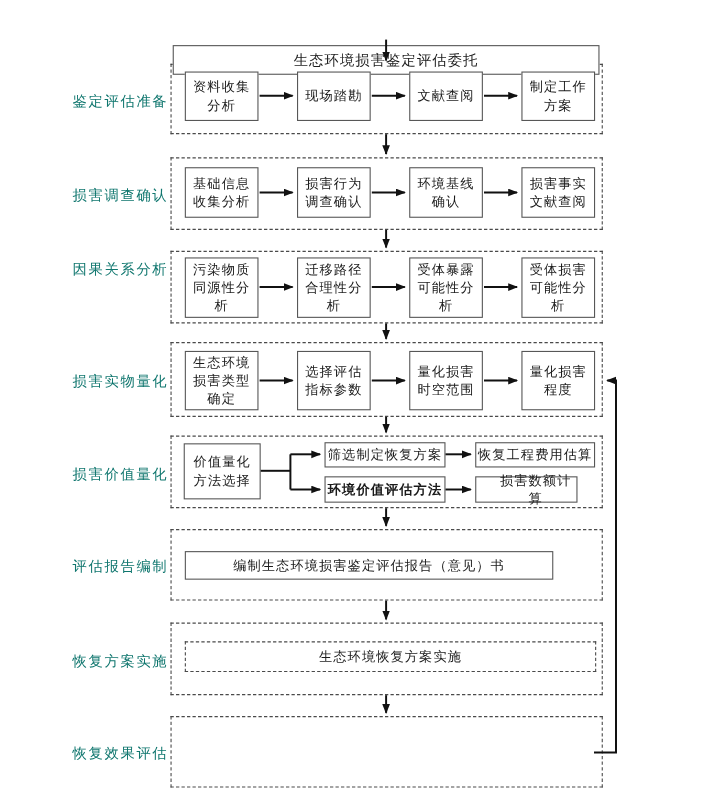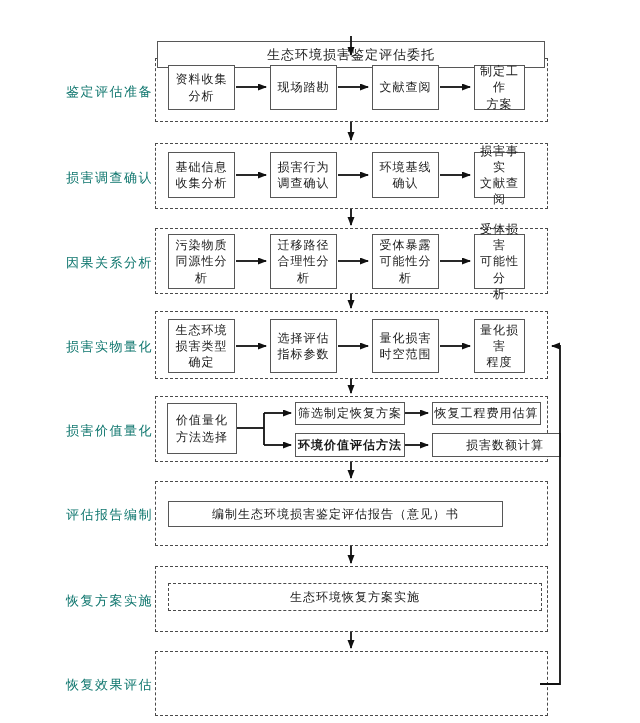--- a/index.html
+++ b/index.html
@@ -14,21 +14,21 @@
     box-sizing:border-box;z-index:2;
   }
   .dashed{
     position:absolute;border:1px dashed #4a4a4a;box-sizing:border-box;z-index:1;background:transparent;
   }
   .inner-dashed{border:1px dashed #4a4a4a;}
   .stage-label{
     position:absolute;left:66px;width:92px;font-size:13px;letter-spacing:1.5px;
     color:#0f766e;text-align:left;white-space:nowrap;z-index:2;
   }
-  .c1{left:168px;width:67px}.c2{left:270px;width:67px}.c3{left:372px;width:67px}.c4{left:474px;width:51px}
+  .c1{left:168px;width:67px}.c2{left:270px;width:67px}.c3{left:372px;width:67px}.c4{left:474px;width:67px}
   .r1{top:65px;height:45px}.r2{top:152px;height:46px}.r3{top:234px;height:55px}.r4{top:319px;height:54px}
   #connectors{position:absolute;left:0;top:0;z-index:3;pointer-events:none;}
   #connectors line,#connectors polyline{stroke:#111111;stroke-width:1.8;fill:none;}
 </style>
 </head>
 <body>
 
 <div id="page">
 
   <div class="box" style="left:157px;top:8px;width:388px;height:27px;font-size:13px;margin-top:33px;">生态环境损害鉴定评估委托</div>
@@ -46,21 +46,21 @@
   <div class="dashed" style="left:155px;top:143px;width:393px;height:66px;"></div>
   <div class="box c1 r2">基础信息
 收集分析</div>
   <div class="box c2 r2">损害行为
 调查确认</div>
   <div class="box c3 r2">环境基线
 确认</div>
   <div class="box c4 r2">损害事实
 文献查阅</div>
 
-  <div class="stage-label" style="top:254px;">因果关系分析</div>
+  <div class="stage-label" style="top:236px;">因果关系分析</div>
   <div class="dashed" style="left:155px;top:228px;width:393px;height:66px;"></div>
   <div class="box c1 r3">污染物质
 同源性分
 析</div>
   <div class="box c2 r3">迁移路径
 合理性分
 析</div>
   <div class="box c3 r3">受体暴露
 可能性分
 析</div>
@@ -80,21 +80,21 @@
   <div class="box c4 r4">量化损害
 程度</div>
 
   <div class="stage-label" style="top:422px;">损害价值量化</div>
   <div class="dashed" style="left:155px;top:396px;width:393px;height:66px;"></div>
   <div class="box" style="left:167px;top:403px;width:70px;height:51px;">价值量化
 方法选择</div>
   <div class="box" style="left:295px;top:402px;width:110px;height:23px;">筛选制定恢复方案</div>
   <div class="box" style="left:432px;top:402px;width:109px;height:23px;">恢复工程费用估算</div>
   <div class="box" style="left:295px;top:433px;width:110px;height:24px;font-weight:bold;">环境价值评估方法</div>
-  <div class="box" style="left:432px;top:433px;width:129px;height:24px;padding-left:17px;">损害数额计算</div>
+  <div class="box" style="left:432px;top:433px;width:93px;height:24px;padding-left:17px;">损害数额计算</div>
 
   <div class="stage-label" style="top:506px;">评估报告编制</div>
   <div class="dashed" style="left:155px;top:481px;width:393px;height:65px;"></div>
   <div class="box" style="left:168px;top:501px;width:335px;height:26px;">编制生态环境损害鉴定评估报告（意见）书</div>
 
   <div class="stage-label" style="top:592px;">恢复方案实施</div>
   <div class="dashed" style="left:155px;top:566px;width:393px;height:66px;"></div>
   <div class="box inner-dashed" style="left:168px;top:583px;width:374px;height:28px;border:1px dashed #4a4a4a;">生态环境恢复方案实施</div>
 
   <div class="stage-label" style="top:676px;">恢复效果评估</div>

